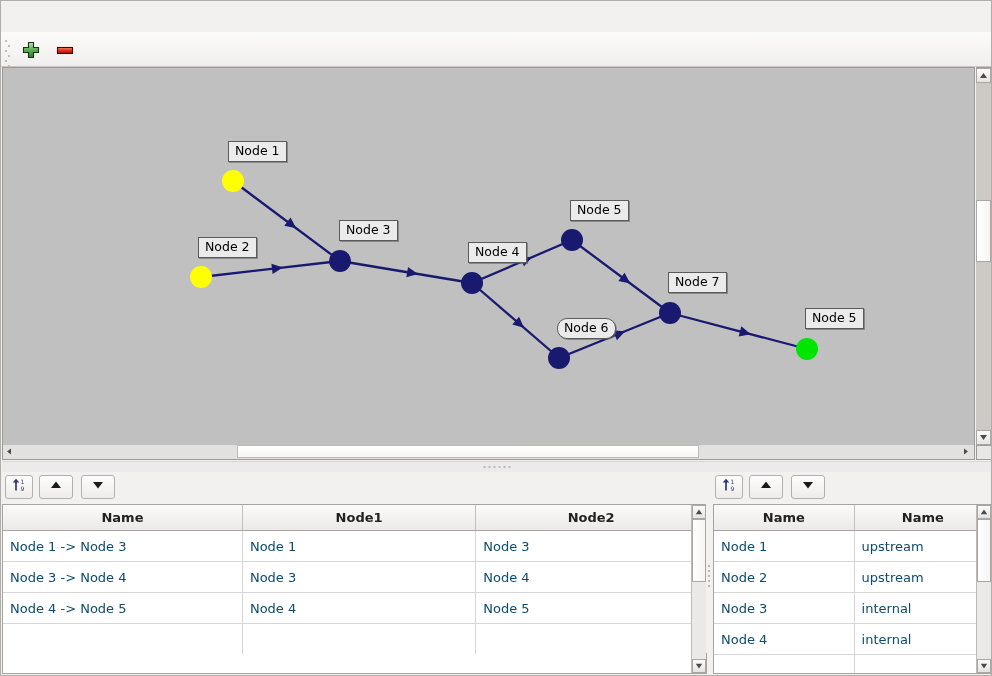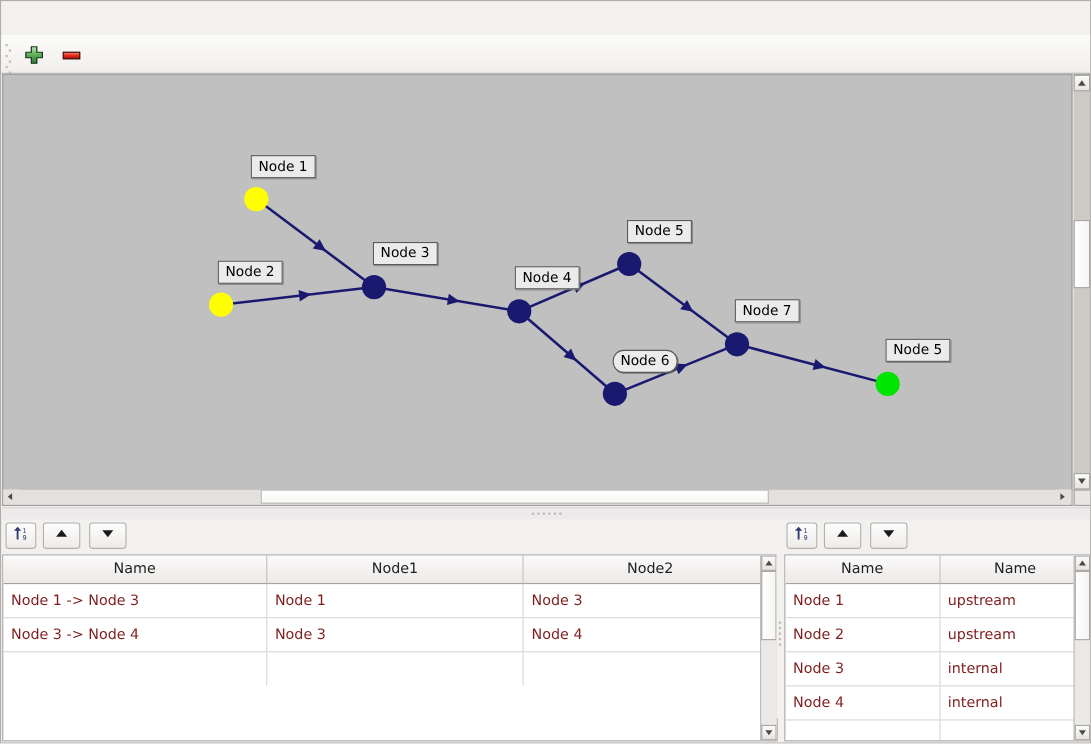--- a/index.html
+++ b/index.html
@@ -243,33 +243,33 @@
   table.grid {
     border-collapse: collapse;
     table-layout: fixed;
     width: 100%;
     font-size: 13px;
   }
   table.grid th {
     background: linear-gradient(to bottom, #fbfafa 0%, #eceae8 100%);
     border-right: 1px solid #c3c0bd;
     border-bottom: 1px solid #a6a3a0;
-    font-weight: normal;
+    font-weight: bold;
     font-size: 13px;
     height: 23px;
     color: #222;
     text-align: center;
     user-select: none;
   }
   table.grid td {
     border-right: 1px solid #d8d6d4;
     border-bottom: 1px solid #d8d6d4;
     height: 29px;
     padding: 1px 0 0 7px;
-    color: #7f1d1d;
+    color: #0c4a6e;
     white-space: nowrap;
     overflow: hidden;
   }
   table.grid tr:last-child td { border-bottom: none; }
 
   .tbl-sb {
     position: absolute;
     right: 0; top: 0;
     width: 15px; height: 100%;
     background: #ebe9e7;
@@ -444,20 +444,25 @@
               <td>Node 1 -&gt; Node 3</td>
               <td>Node 1</td>
               <td style="border-right: none;">Node 3</td>
             </tr>
             <tr>
               <td>Node 3 -&gt; Node 4</td>
               <td>Node 3</td>
               <td style="border-right: none;">Node 4</td>
             </tr>
             <tr>
+              <td>Node 4 -&gt; Node 5</td>
+              <td>Node 4</td>
+              <td style="border-right: none;">Node 5</td>
+            </tr>
+            <tr>
               <td>&nbsp;</td>
               <td>&nbsp;</td>
               <td style="border-right: none;">&nbsp;</td>
             </tr>
           </tbody>
       </table>
       <div class="tbl-sb">
         <div class="sb-arrow" style="left:0;top:0;width:14px;height:14px;">
           <svg width="12" height="12" viewBox="0 0 12 12">
               <path d="M6 3.5 L9.2 8.2 L2.8 8.2 Z" fill="#4c4a47"></path>

